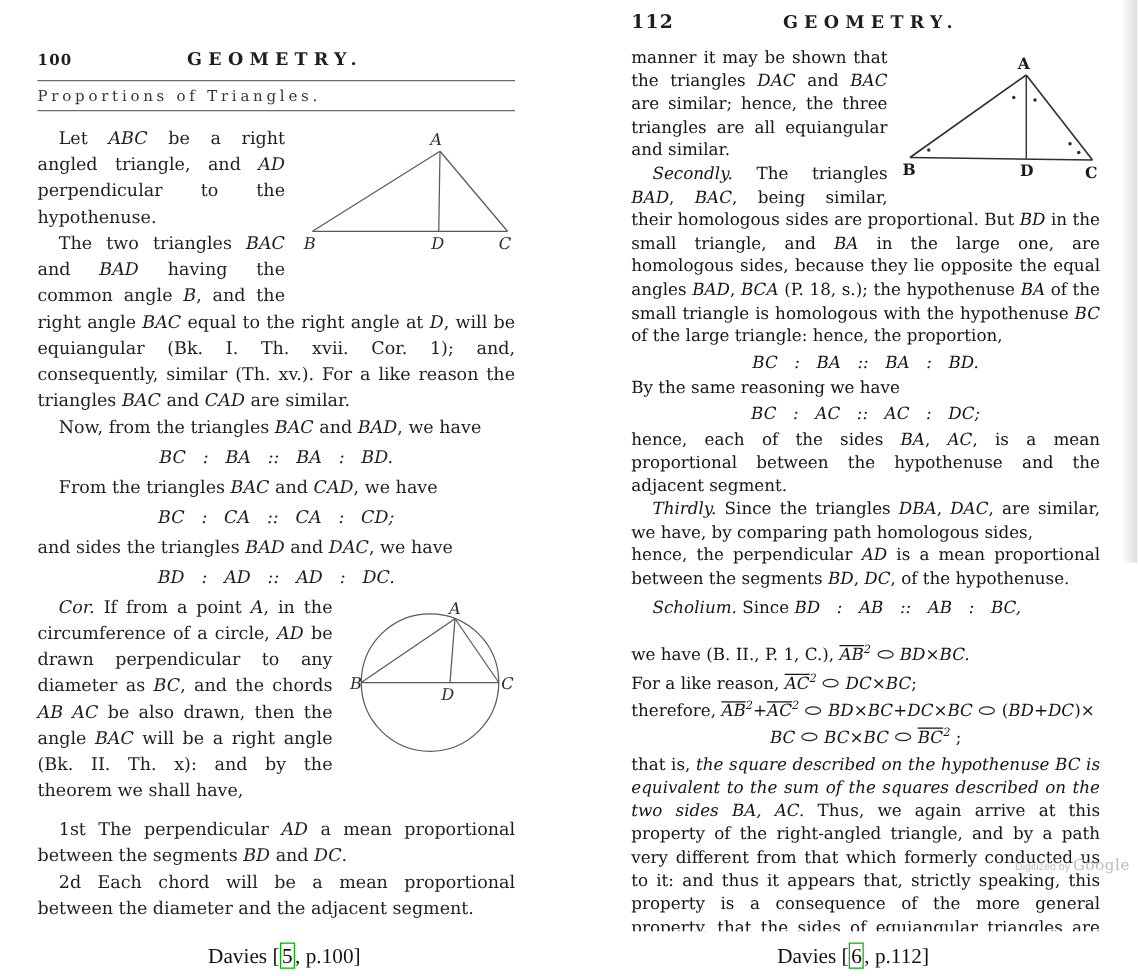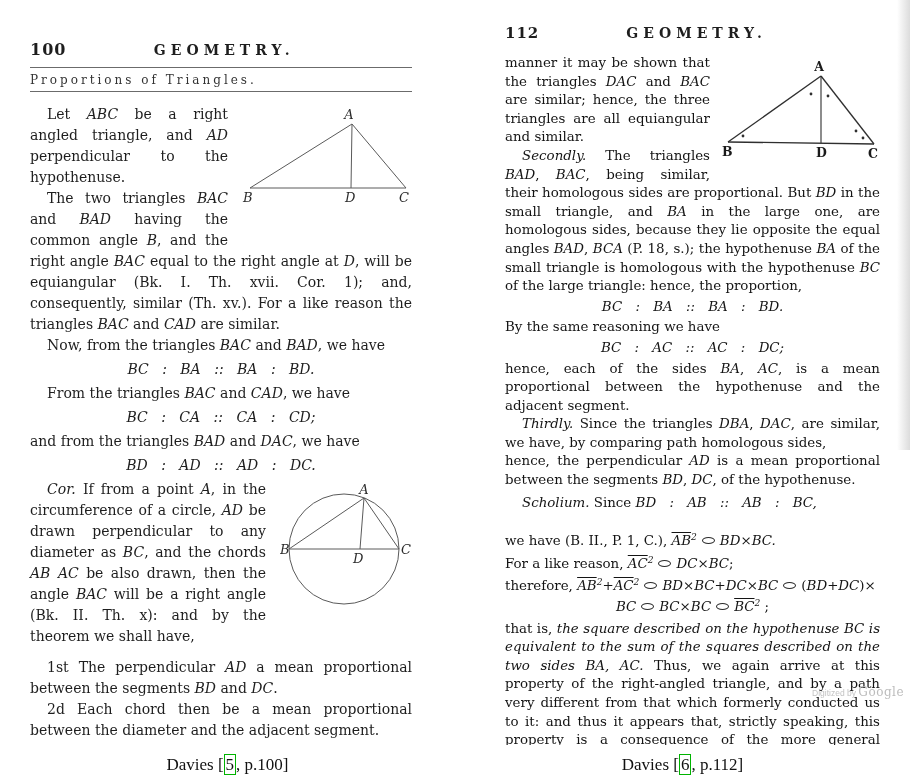--- a/index.html
+++ b/index.html
@@ -4,25 +4,25 @@
 <style>
   * { margin:0; padding:0; box-sizing:border-box; }
   html,body { background:#ffffff; }
   #stage {
     position:relative; width:910px; height:781px; overflow:hidden;
     font-family:"DejaVu Serif","Liberation Serif",serif; color:#1e1e1e;
     background:#ffffff;
   }
   .page { position:absolute; top:0; height:745px; overflow:hidden; }
   #left-page  { left:0;   width:455px; padding:40px 43px 0 30px; }
-  #right-page { left:455px; width:455px; padding:24px 30px 0 50px; }
+  #right-page { left:455px; width:455px; padding:8px 30px 0 50px; }
 
   
   .lp-header { display:flex; align-items:baseline; margin-bottom:8px; }
-  .lp-pagenum { font-weight:bold; font-size:16px; letter-spacing:1px; }
+  .lp-pagenum { font-weight:bold; font-size:12px; letter-spacing:1px; }
   .lp-head-title { flex:1; text-align:center; font-size:14px; letter-spacing:5px; font-weight:bold; padding-right:30px; }
   .rule { border-top:1px solid #6b6b6b; height:0; margin:2px 0; }
   .section-title { text-align:left; font-size:12px; letter-spacing:3px; padding:3px 0 2px 0; color:#333; }
 
   .body-l { font-size:14px; line-height:21px; text-align:justify; }
   .body-r { font-size:13.4px; line-height:18.6px; text-align:justify; color:#141414; }
   p.para { text-align:justify; }
   .indent { text-indent:17px; }
   .it  { font-style:italic; }
   .rm  { font-style:normal; }
@@ -95,40 +95,40 @@
           <text class="flab" x="159" y="94">C</text>
         </svg>
       </div>
 
       <p class="para indent"><span class="rm">Let </span><span class="it">ABC</span><span class="rm"> be a right angled triangle, and </span><span class="it">AD</span><span class="rm"> perpendicular to the hypothenuse.</span></p>
       <p class="para indent"><span class="rm">The two triangles </span><span class="it">BAC</span><span class="rm"> and </span><span class="it">BAD</span><span class="rm"> having the common angle </span><span class="it">B</span><span class="rm">, and the right angle </span><span class="it">BAC</span><span class="rm"> equal to the right angle at </span><span class="it">D</span><span class="rm">, will be equiangular (Bk. I. Th. xvii. Cor. 1); and, consequently, similar (Th. xv.).  For a like reason the triangles </span><span class="it">BAC</span><span class="rm"> and </span><span class="it">CAD</span><span class="rm"> are similar.</span></p>
       <p class="para indent"><span class="rm">Now, from the triangles </span><span class="it">BAC</span><span class="rm"> and </span><span class="it">BAD</span><span class="rm">, we have</span></p>
       <div class="eqline prop">BC : BA :: BA : BD.</div>
       <p class="para indent"><span class="rm">From the triangles </span><span class="it">BAC</span><span class="rm"> and </span><span class="it">CAD</span><span class="rm">, we have</span></p>
       <div class="eqline prop">BC : CA :: CA : CD;</div>
-      <p class="para"><span class="rm">and from the triangles </span><span class="it">BAD</span><span class="rm"> and </span><span class="it">DAC</span><span class="rm">, we have</span></p>
+      <p class="para"><span class="rm">and sides the triangles </span><span class="it">BAD</span><span class="rm"> and </span><span class="it">DAC</span><span class="rm">, we have</span></p>
       <div class="eqline prop">BD : AD :: AD : DC.</div>
 
       <div class="fig" id="fig-circle">
         <svg width="132" height="134" viewBox="0 0 132 134">
           <circle cx="64" cy="66" r="55" fill="none" stroke="#5a5a5a" stroke-width="1"></circle>
           <line x1="9" y1="66" x2="119" y2="66" stroke="#5a5a5a" stroke-width="1"></line>
           <line x1="9" y1="66" x2="84" y2="15" stroke="#5a5a5a" stroke-width="1"></line>
           <line x1="84" y1="15" x2="119" y2="66" stroke="#5a5a5a" stroke-width="1"></line>
           <line x1="84" y1="15" x2="80" y2="66" stroke="#5a5a5a" stroke-width="1"></line>
           <text class="flab" x="84" y="11" text-anchor="middle">A</text>
           <text class="flab" x="0" y="71">B</text>
           <text class="flab" x="121" y="71">C</text>
           <text class="flab" x="73" y="80">D</text>
         </svg>
       </div>
 
       <p class="para indent"><span class="it">Cor.</span><span class="rm"> If from a point </span><span class="it">A</span><span class="rm">, in the circumference of a circle, </span><span class="it">AD</span><span class="rm"> be drawn perpendicular to any diameter as </span><span class="it">BC</span><span class="rm">, and the chords </span><span class="it">AB</span><span class="rm"> </span><span class="it">AC</span><span class="rm"> be also drawn, then the angle </span><span class="it">BAC</span><span class="rm"> will be a right angle (Bk. II. Th. x): and by the theorem we shall have,</span></p>
       <p class="para indent" style="clear:left; margin-top:10px;"><span class="rm">1st The perpendicular </span><span class="it">AD</span><span class="rm"> a mean proportional between the segments </span><span class="it">BD</span><span class="rm"> and </span><span class="it">DC</span><span class="rm">.</span></p>
-      <p class="para indent"><span class="rm">2d Each chord then be a mean proportional between the diameter and the adjacent segment.</span></p>
+      <p class="para indent"><span class="rm">2d Each chord will be a mean proportional between the diameter and the adjacent segment.</span></p>
 
       <div class="thatis-row">
 
         <div class="stack-eq"><span class="sup">2</span></div>
 
       </div>
     </div>
   </div>
 
   <div class="page" id="right-page">

